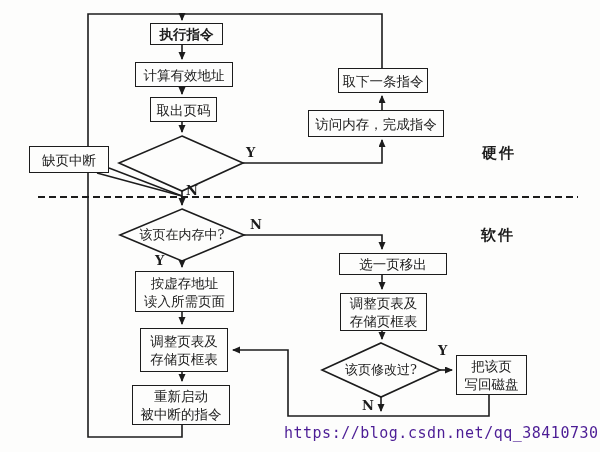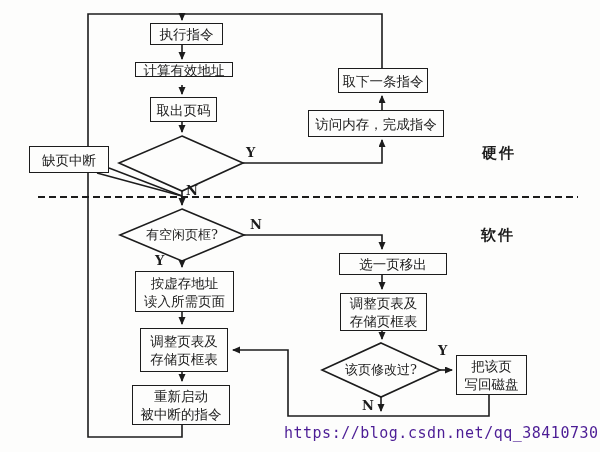--- a/index.html
+++ b/index.html
@@ -92,24 +92,24 @@
 
     <polyline points="381,397 381,411" fill="none" stroke="#1c1c1c" stroke-width="1.6" marker-end="url(#arr)"></polyline>
 
     <polyline points="489,395 489,416 288,416 288,350 233,350" fill="none" stroke="#1c1c1c" stroke-width="1.6" marker-end="url(#arr)"></polyline>
 
     <polygon points="182,136 243,163 182,191 119,163" fill="#fdfdfc" stroke="#1c1c1c" stroke-width="1.6"></polygon>
     <polygon points="182,209 244,235 182,261 120,235" fill="#fdfdfc" stroke="#1c1c1c" stroke-width="1.6"></polygon>
     <polygon points="381,343 440,370 381,397 322,370" fill="#fdfdfc" stroke="#1c1c1c" stroke-width="1.6"></polygon>
   </svg>
 
-  <div class="box" style="left:150px;top:23px;width:73px;height:22px;">
+  <div class="box" style="left:150px;top:23px;width:73px;height:22px;font-weight:bold;">
     <span>执行指令</span>
   </div>
-  <div class="box" style="left:135px;top:62px;width:98px;height:15px;">
+  <div class="box" style="left:135px;top:62px;width:98px;height:25px;">
     <span>计算有效地址</span>
   </div>
   <div class="box" style="left:150px;top:97px;width:67px;height:25px;">
     <span>取出页码</span>
   </div>
   <div class="box" style="left:29px;top:146px;width:80px;height:27px;">
     <span>缺页中断</span>
   </div>
   <div class="box" style="left:338px;top:68px;width:90px;height:25px;align-items:center;">
     <span>取下一条指令</span>
@@ -135,21 +135,21 @@
   </div>
   <div class="box" style="left:340px;top:293px;width:87px;height:38px;">
     <span>调整页表及</span>
     <span>存储页框表</span>
   </div>
   <div class="box" style="left:456px;top:355px;width:71px;height:40px;">
     <span>把该页</span>
     <span>写回磁盘</span>
   </div>
 
-  <div class="dlabel" style="left:120px;top:227px;">有空闲页框?</div>
+  <div class="dlabel" style="left:120px;top:227px;">该页在内存中?</div>
   <div class="dlabel" style="left:319px;top:362px;">该页修改过?</div>
 
   <div class="branch" style="left:246px;top:146px;">Y</div>
   <div class="branch" style="left:186px;top:184px;">N</div>
   <div class="branch" style="left:250px;top:218px;">N</div>
   <div class="branch" style="left:155px;top:254px;">Y</div>
   <div class="branch" style="left:438px;top:344px;">Y</div>
   <div class="branch" style="left:362px;top:399px;">N</div>
 
   <div class="region" style="left:482px;top:144px;">硬件</div>

